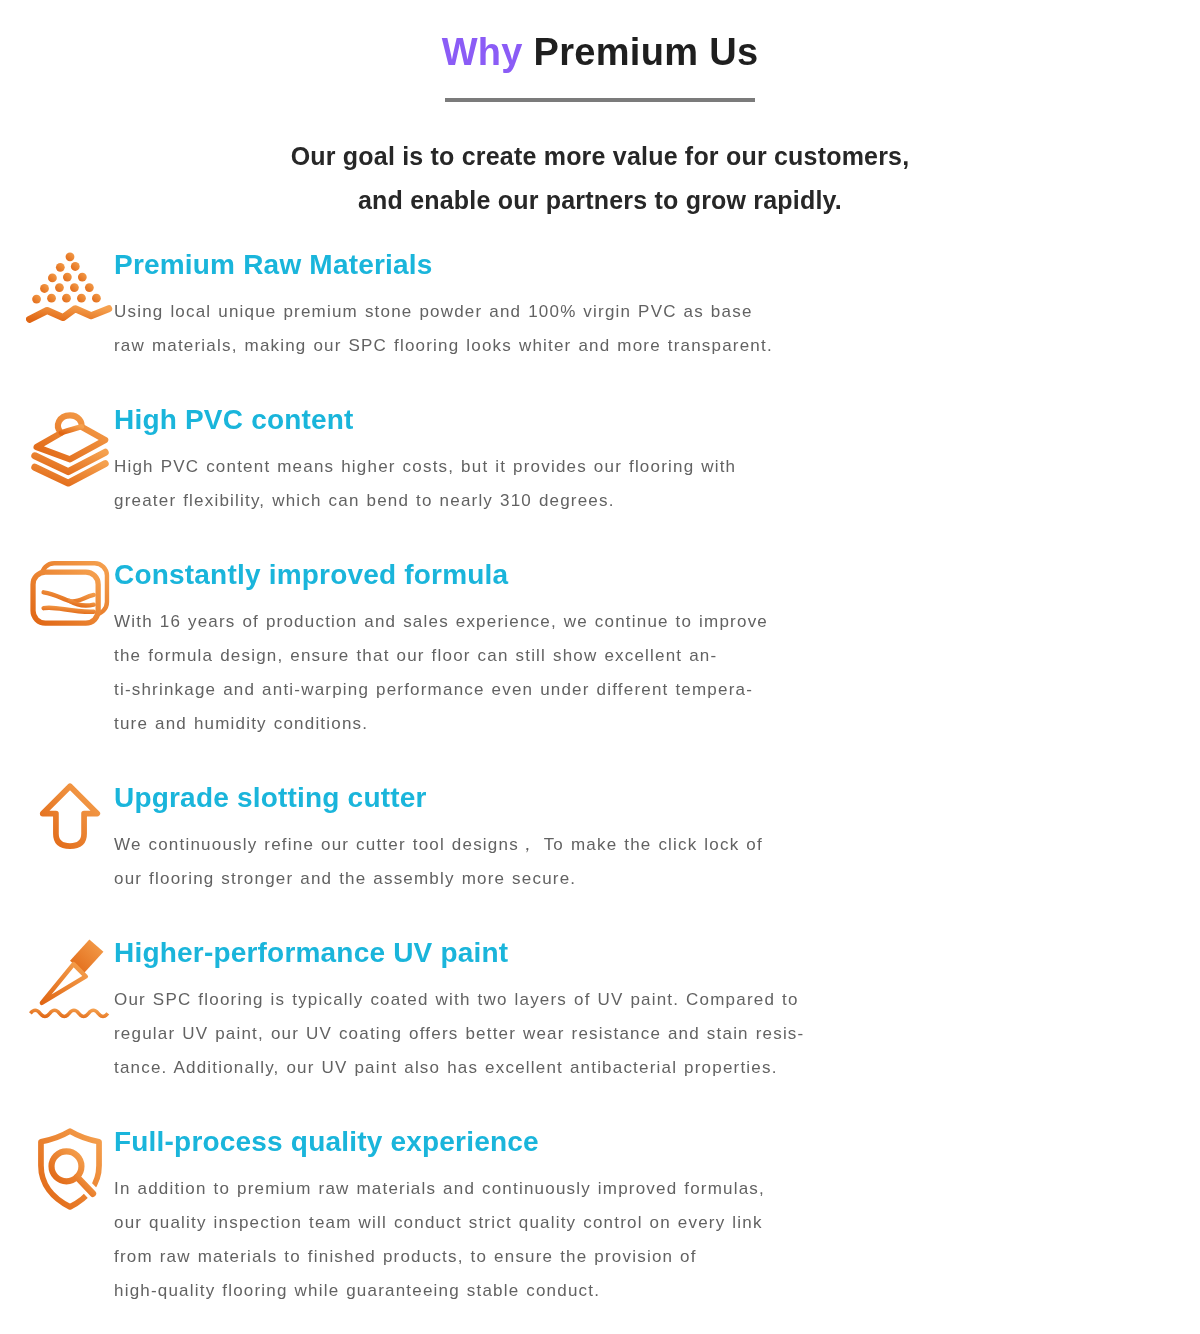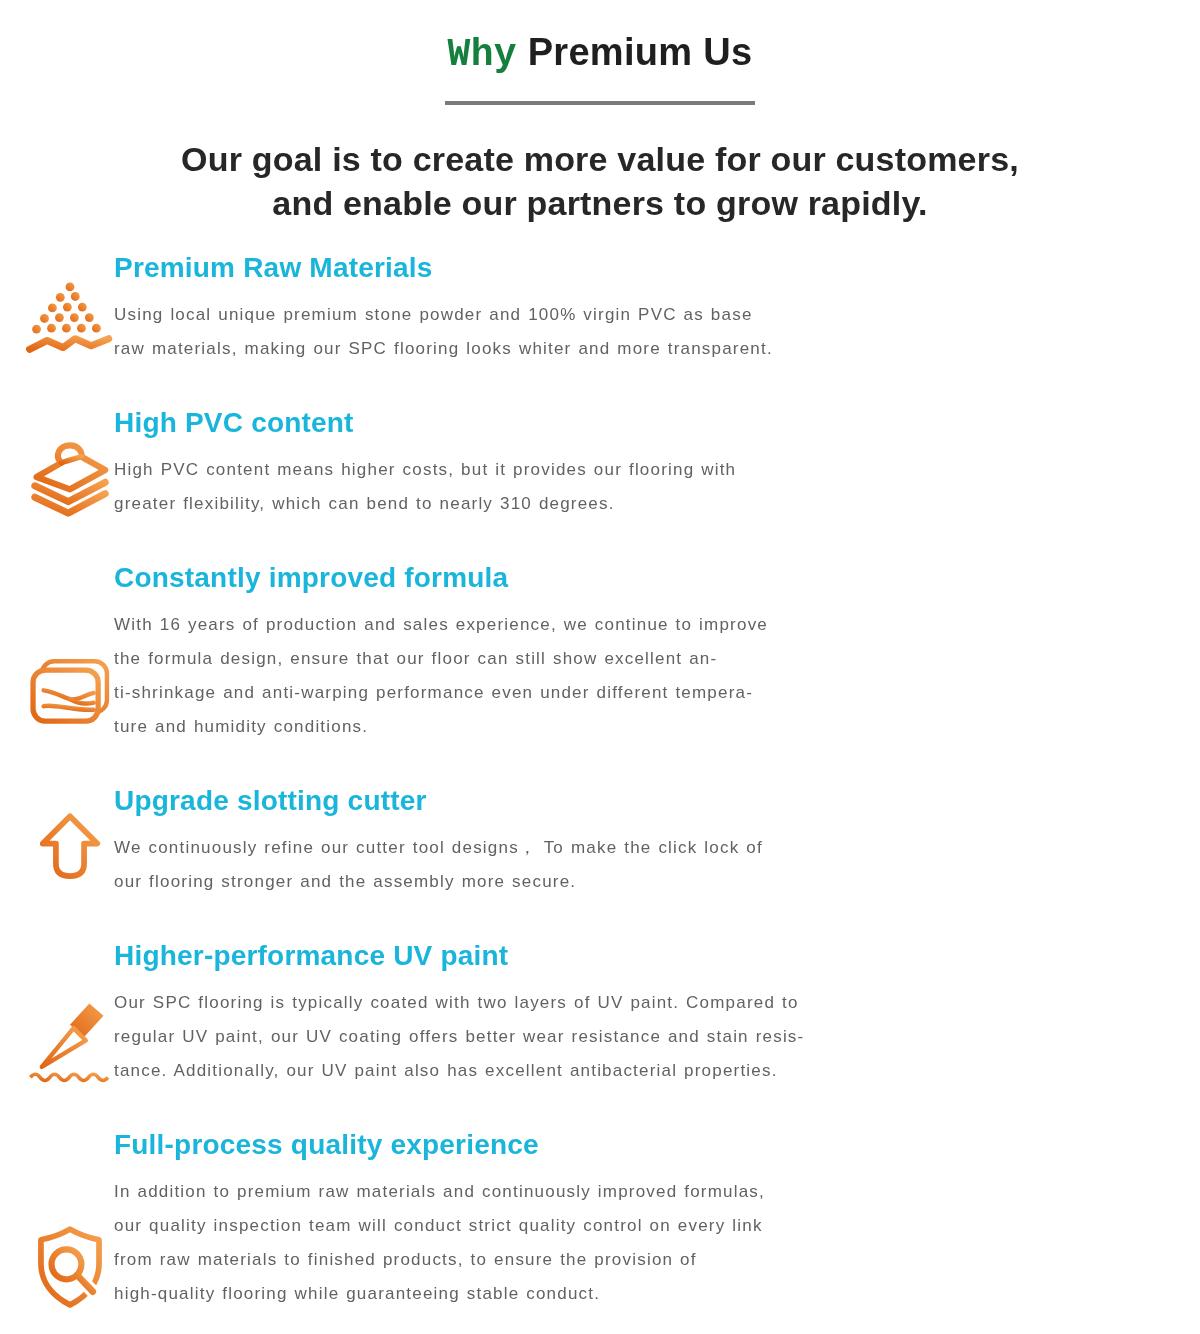--- a/index.html
+++ b/index.html
@@ -14,43 +14,43 @@
 
   
   .page-title {
     text-align: center;
     font-size: 38px;
     font-weight: bold;
     line-height: 48px;
     color: #1f1f1f;
     letter-spacing: 0.3px;
   }
-  .page-title .hl { color: #15803d; font-family: Liberation Mono, monospace; }
+  .page-title .hl { color: #8b5cf6; }
   .title-underline {
     width: 310px;
     height: 4px;
     background: #7b7b7b;
     margin: 22px auto 0 auto;
   }
   .subtitle {
     margin-top: 32px;
     text-align: center;
-    font-size: 34px;
+    font-size: 25px;
     font-weight: bold;
     color: #272727;
     line-height: 44px;
     letter-spacing: 0.2px;
     white-space: pre-line;
   }
 
   
   .features { margin-top: 26px; }
   .feature {
     display: flex;
-    align-items: flex-end;
+    align-items: flex-start;
     margin-bottom: 40px;
     margin-top: 24px;
   }
   .feature-icon {
     flex: 0 0 112px;
     padding-left: 26px;
     display: flex;
     justify-content: center;
   }
   .feature-icon svg { width: 88px; height: 88px; display: block; }

